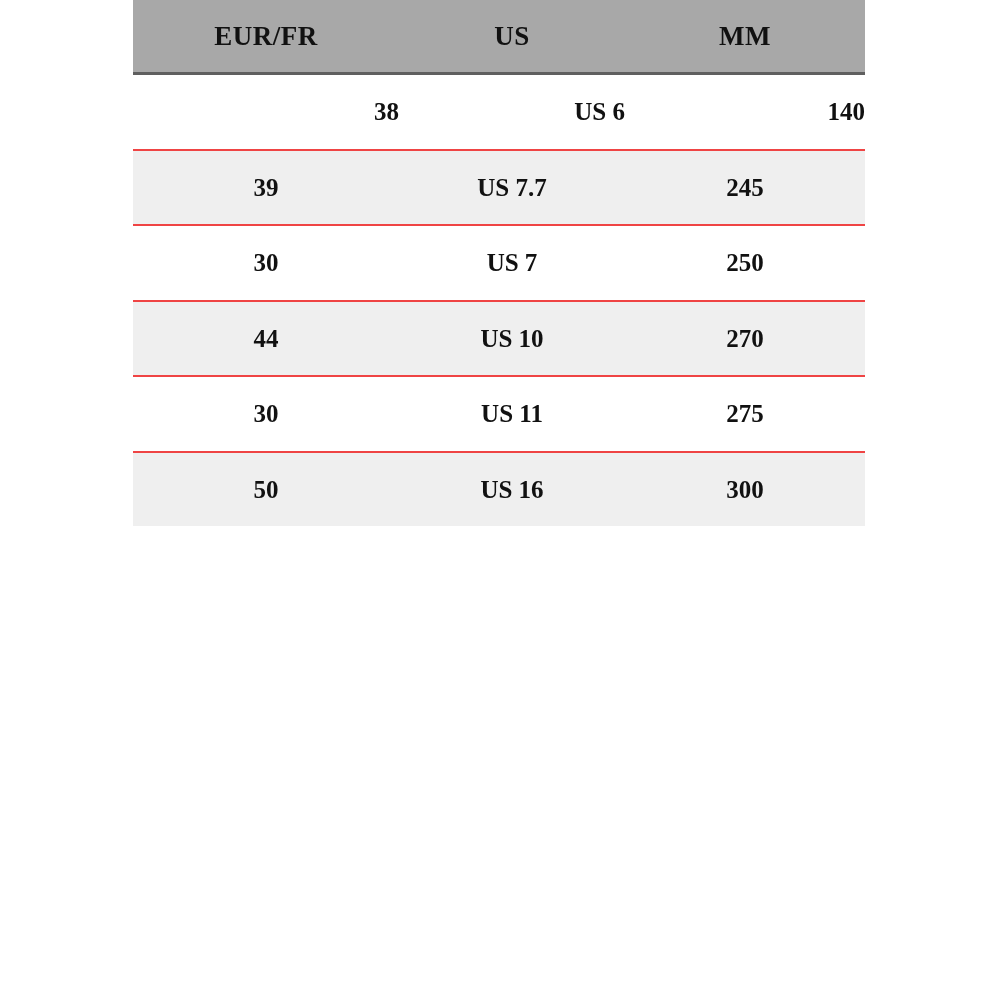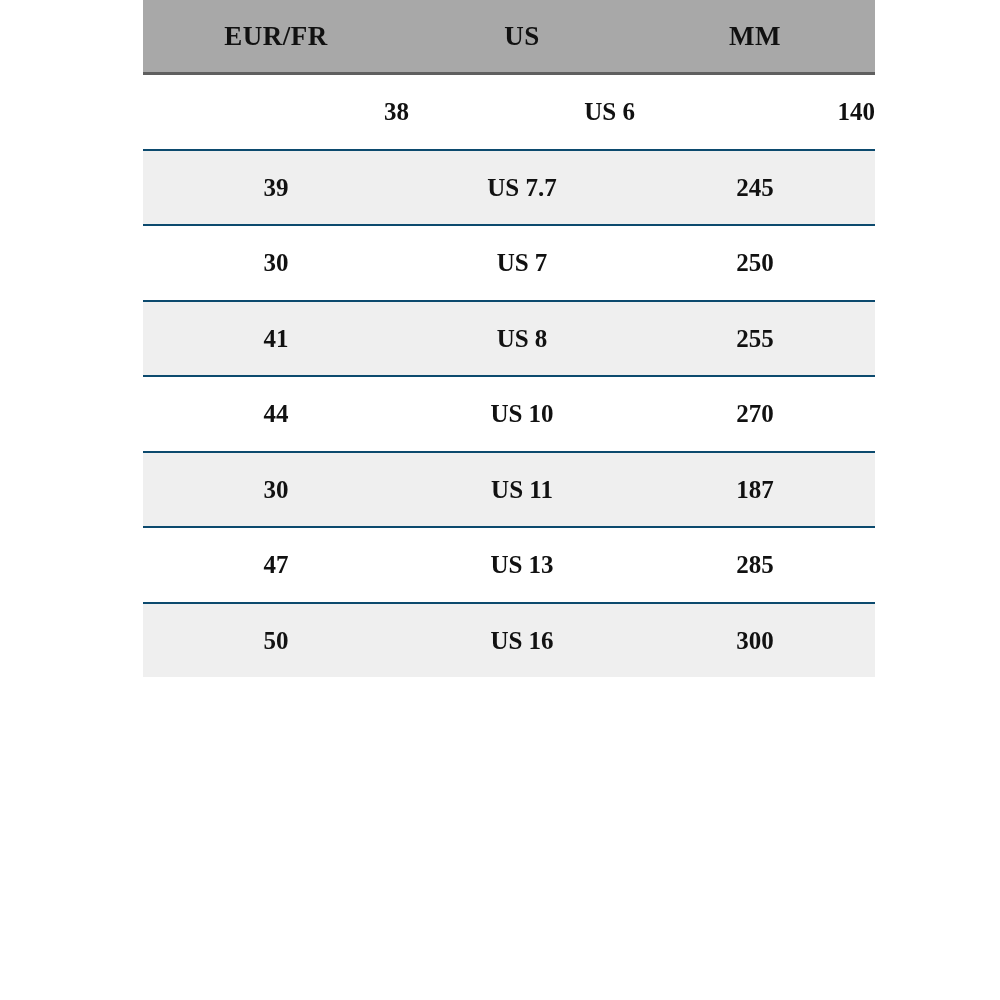--- a/index.html
+++ b/index.html
@@ -11,21 +11,20 @@
     width: 1000px;
     height: 1000px;
     font-family: "Liberation Serif", serif;
     overflow: hidden;
   }
   .page {
     position: relative;
     width: 800px;
     height: 1000px;
     background: #ffffff;
-    margin-left: 10px;
   }
   .size-table {
     position: absolute;
     left: 133px;
     top: 0px;
     width: 732px;
     border-collapse: collapse;
     table-layout: fixed;
   }
   .size-table col.c-eur { width: 266px; }
@@ -47,21 +46,21 @@
   .size-table thead tr {
     border-bottom: 3px solid #5f5f5f;
   }
   .size-table tbody td {
     height: 73.5px;
     font-size: 25px;
     font-weight: bold;
     color: #111111;
     text-align: center;
     vertical-align: middle;
-    border-top: 2px solid #0c4a6e;
+    border-top: 2px solid #ef4444;
     padding: 0;
     line-height: 1.1;
   }
   .size-table tbody tr:nth-child(odd) td {
     background: #ffffff;
   }
   .size-table tbody tr:nth-child(even) td {
     background: #efefef;
   }
   .size-table tbody tr:first-child td {
@@ -96,38 +95,28 @@
         <td>39</td>
         <td>US 7.7</td>
         <td>245</td>
       </tr>
       <tr>
         <td>30</td>
         <td>US 7</td>
         <td>250</td>
       </tr>
       <tr>
-        <td>41</td>
-        <td>US 8</td>
-        <td>255</td>
-      </tr>
-      <tr>
         <td>44</td>
         <td>US 10</td>
         <td>270</td>
       </tr>
       <tr>
         <td>30</td>
         <td>US 11</td>
-        <td>187</td>
-      </tr>
-      <tr>
-        <td>47</td>
-        <td>US 13</td>
-        <td>285</td>
+        <td>275</td>
       </tr>
       <tr>
         <td>50</td>
         <td>US 16</td>
         <td>300</td>
       </tr>
     </tbody>
   </table>
 </div>
 

